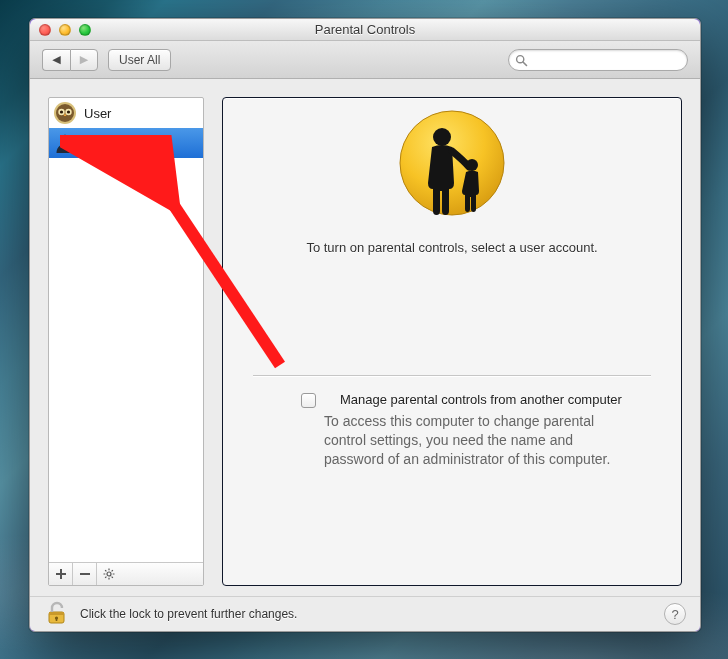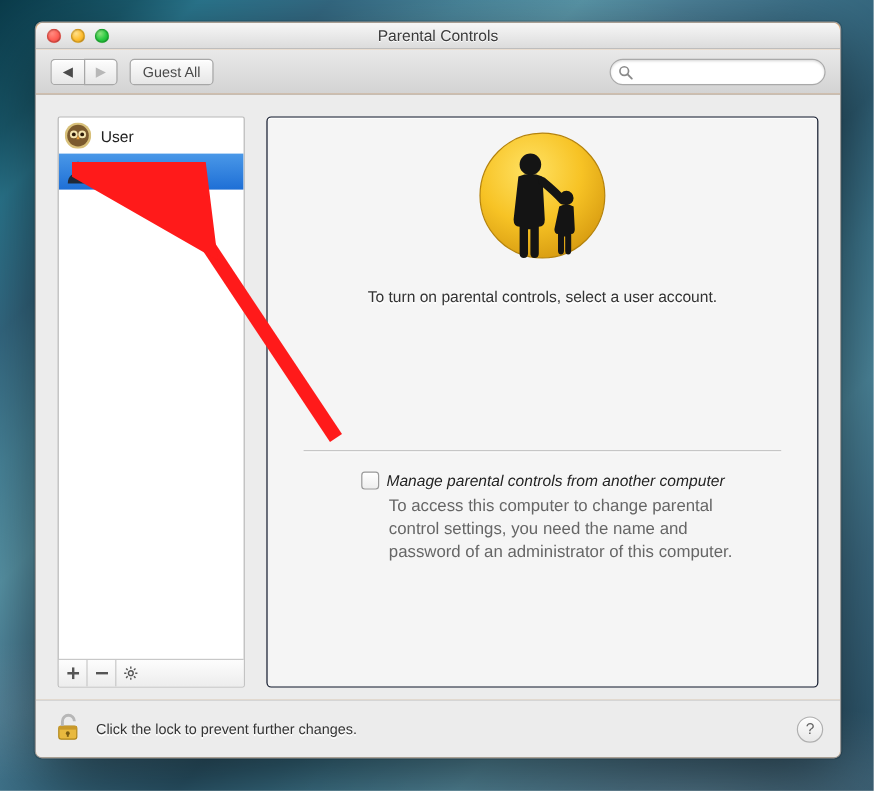--- a/index.html
+++ b/index.html
@@ -18,21 +18,21 @@
       background:
         radial-gradient(ellipse 600px 120px at 80% 100%, rgba(255,255,255,0.15), transparent 60%),
         radial-gradient(ellipse 400px 100px at 10% 90%, rgba(255,255,255,0.10), transparent 60%),
         radial-gradient(ellipse 400px 120px at 60% 10%, rgba(255,255,255,0.08), transparent 60%);
     }
 
     .window {
       position: absolute;
       left: 29px; top: 18px;
       width: 672px; height: 614px;
-      background: #fdba74;
+      background: #8b5cf6;
       border: 1px solid #9b9b9b;
       border-radius: 6px;
       box-shadow: 0 20px 60px rgba(0,0,0,0.55), 0 0 0 1px rgba(0,0,0,0.15);
       display: flex; flex-direction: column;
       overflow: hidden;
     }
 
     .titlebar {
       height: 22px;
       background: linear-gradient(#f7f7f7, #dcdcdc);
@@ -127,32 +127,32 @@
       padding:9px 30px 18px 30px;
     }
     .prompt {
       font-size:13px; color:#333; margin-top:18px;
       text-shadow:0 1px 0 #fff;
     }
     .hr {
       width:100%; height:1px; background:#c6c6c6; box-shadow:0 1px 0 #fff; margin-top:120px;
     }
     .managewrap { width:100%; padding:16px 20px 0 48px; }
-    .mrow { display:flex; align-items:flex-end; gap:6px;font-style:italic; }
+    .mrow { display:flex; align-items:flex-start; gap:24px; }
     .chk {
       width:15px; height:15px; border:1px solid #9a9a9a; border-radius:3px;
       background: linear-gradient(#fff,#eee);
       flex-shrink:0; margin-top:1px; cursor:pointer;
       box-shadow: inset 0 1px 0 #fff;
     }
     .mlabel { font-size:13px; color:#222; text-shadow:0 1px 0 #fff; }
     .mdesc { font-size:14px; color:#666; margin:4px 0 0 23px; line-height:1.35; max-width:320px; }
 
     .footer {
-      height:48px; border-top:1px solid #cfcfcf;
+      height:35px; border-top:1px solid #cfcfcf;
       background:#ececec;
       display:flex; align-items:center; padding:0 14px; gap:10px;
     }
     .locktext { font-size:12px; color:#333; text-shadow:0 1px 0 #fff; }
     .helpbtn {
       margin-left:auto; width:22px; height:22px; border-radius:50%;
       border:1px solid #b0b0b0; background:linear-gradient(#fdfdfd,#e8e8e8);
       color:#666; font-size:13px; display:flex; align-items:center; justify-content:center;
       box-shadow: 0 1px 0 #fff inset; cursor:pointer;
     }
@@ -179,21 +179,21 @@
 
   <div class="toolbar">
     <div class="seg">
       <button class="tbtn">
           <span class="arrow">◀</span>
         </button>
       <button class="tbtn disabled">
           <span class="arrow">▶</span>
         </button>
     </div>
-    <button class="tbtn single">Guest All</button>
+    <button class="tbtn single">User All</button>
     <div class="spacer"></div>
     <div class="searchwrap">
       <svg width="13" height="13" viewBox="0 0 13 13">
         <circle cx="5.2" cy="5.2" r="3.6" fill="none" stroke="#8a8a8a" stroke-width="1.4"></circle>
         <line x1="8" y1="8" x2="11.5" y2="11.5" stroke="#8a8a8a" stroke-width="1.6" stroke-linecap="round"></line>
       </svg>
       <input type="text" placeholder="" style="">
     </div>
   </div>
 

